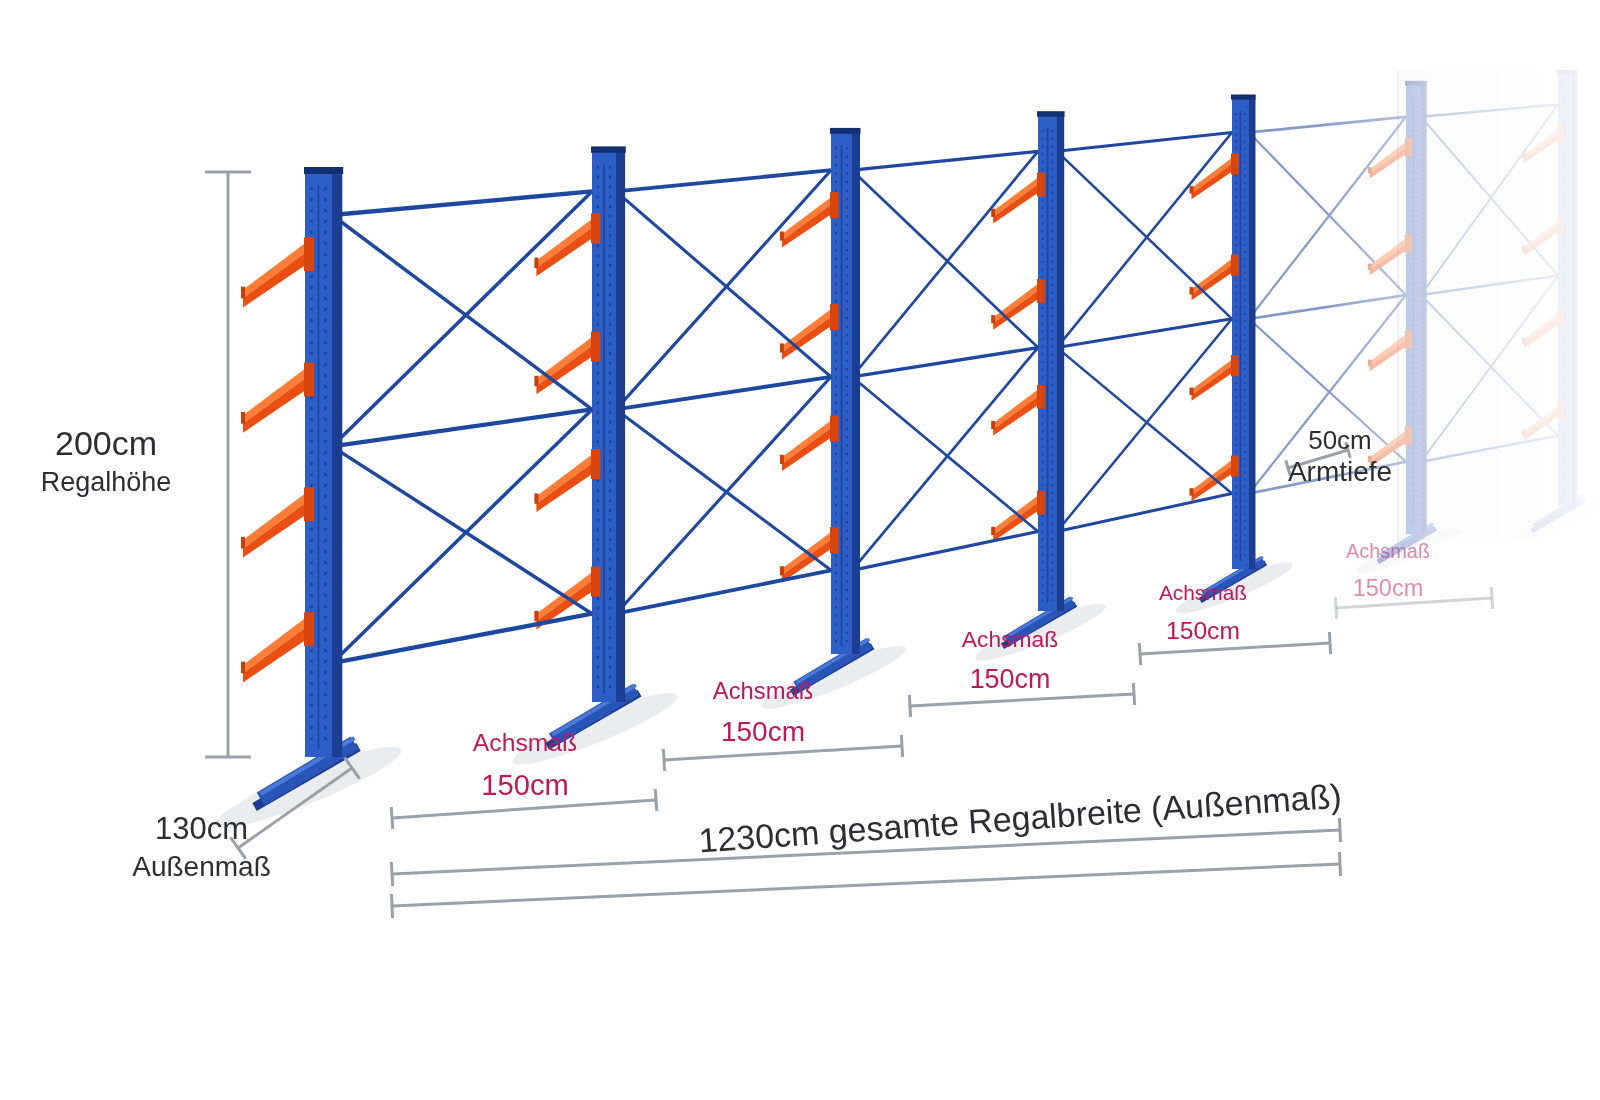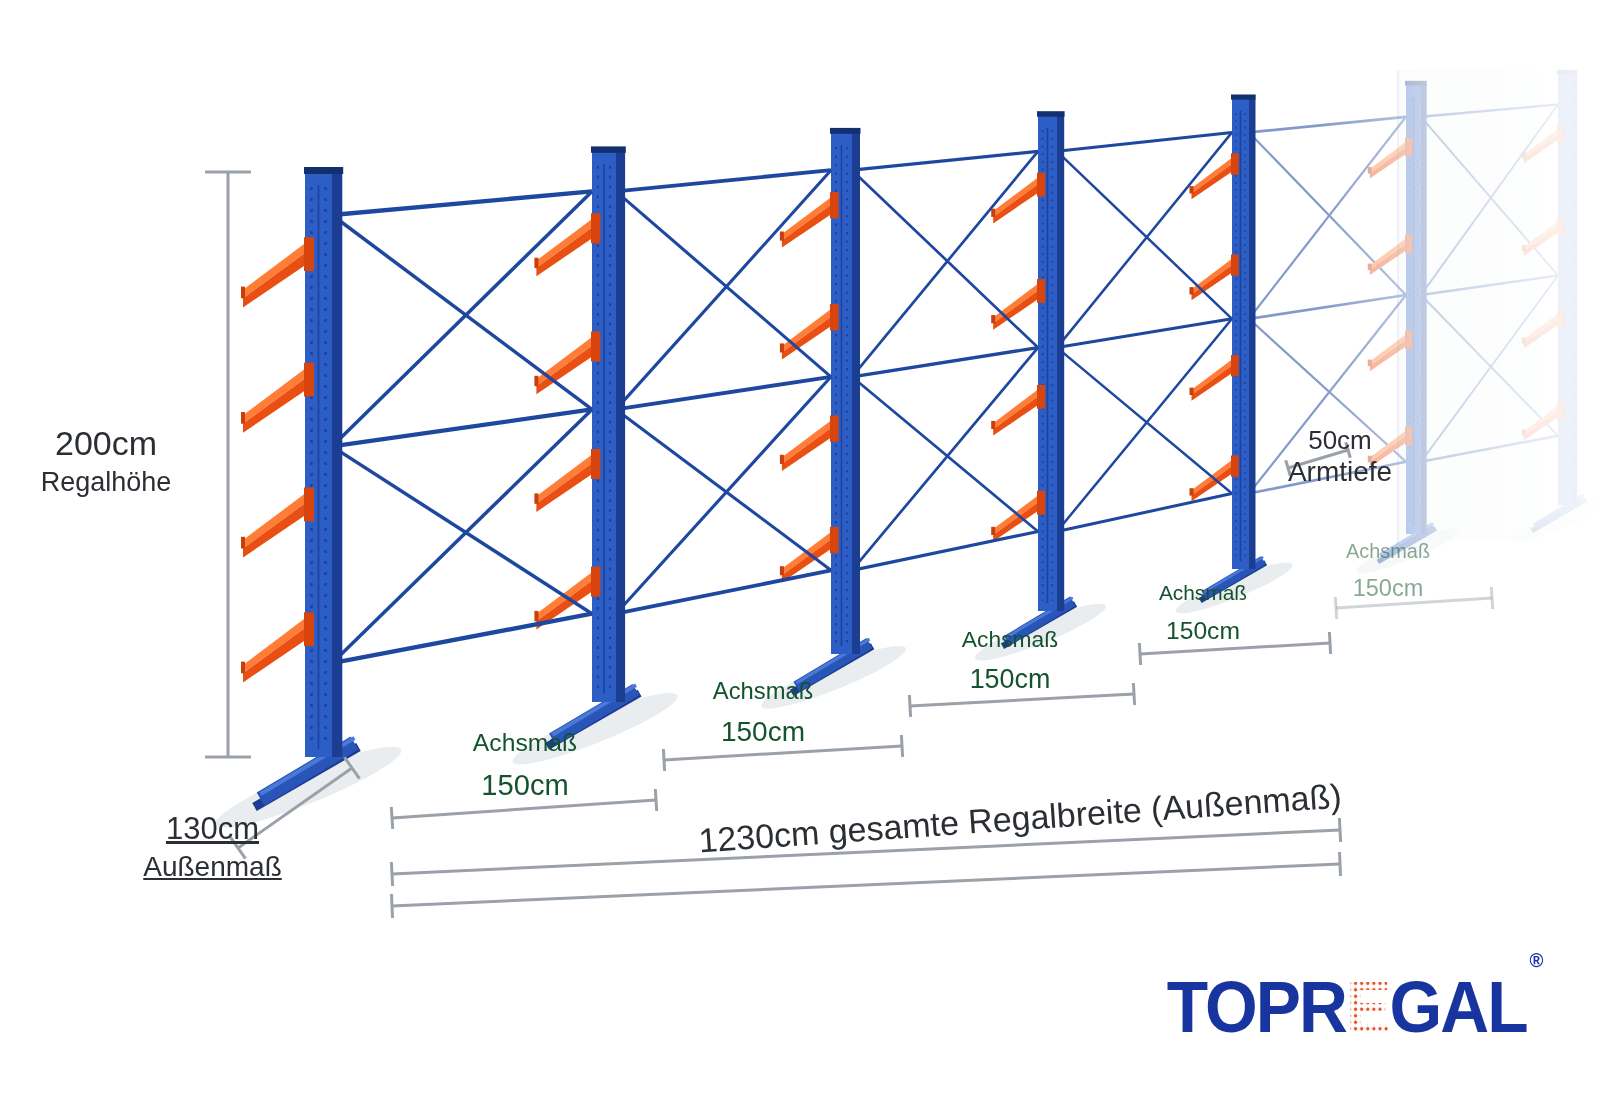--- a/index.html
+++ b/index.html
@@ -5,29 +5,29 @@
   html,body{margin:0;padding:0;background:#fff;}
   #stage{position:relative;width:1600px;height:1100px;background:#ffffff;overflow:hidden;
          font-family:"Liberation Sans",sans-serif;}
   #svg-host{position:absolute;left:0;top:0;width:1600px;height:1100px;}
 
   .dim{position:absolute;text-align:center;color:#2b2f34;line-height:1.12;}
   #dim-height{left:36px;top:424px;width:140px;}
   #dim-height .v{font-size:34px;}
   #dim-height .l{font-size:27px;margin-top:5px;}
 
-  #dim-foot{left:130px;top:812px;width:165px;text-decoration:underline;}
+  #dim-foot{left:119px;top:812px;width:165px;}
   #dim-foot .v{font-size:31px;}
   #dim-foot .l{font-size:28px;margin-top:4px;}
 
   #dim-arm{left:1284px;top:386px;width:112px;margin-top:40px;}
   #dim-arm .v{font-size:26px;}
   #dim-arm .l{font-size:28px;margin-top:1px;}
 
-  .axis{position:absolute;width:180px;text-align:center;color:#14532d;line-height:1.15;}
+  .axis{position:absolute;width:180px;text-align:center;color:#be185d;line-height:1.15;}
   .axis .l{font-size:0.95em;}
   .axis .v{font-size:1.12em;margin-top:12px;}
   #axis-1{left:435px;top:729px;font-size:26px;}
   #axis-2{left:673px;top:677px;font-size:25px;}
   #axis-3{left:920px;top:626px;font-size:24px;}
   #axis-4{left:1113px;top:581px;font-size:22px;}
   #axis-5{left:1298px;top:540px;font-size:21px;opacity:.5;}
 
   #total-width{position:absolute;left:630px;top:799px;width:780px;text-align:center;
                font-size:34px;color:#2b2f34;transform:rotate(-4deg);transform-origin:center;}
@@ -380,17 +380,14 @@
     <div class="l">Achsmaß</div>
     <div class="v">150cm</div>
   </div>
   <div class="axis" id="axis-5">
     <div class="l">Achsmaß</div>
     <div class="v">150cm</div>
   </div>
 
   <div id="total-width">1230cm gesamte Regalbreite (Außenmaß)</div>
 
-  <div id="logo">
-    <span class="scale"><span>TOPR</span><span class="logo-e">E</span><span>GAL</span><sup>®</sup></span>
-  </div>
 
 </div>
 
 </body></html>

